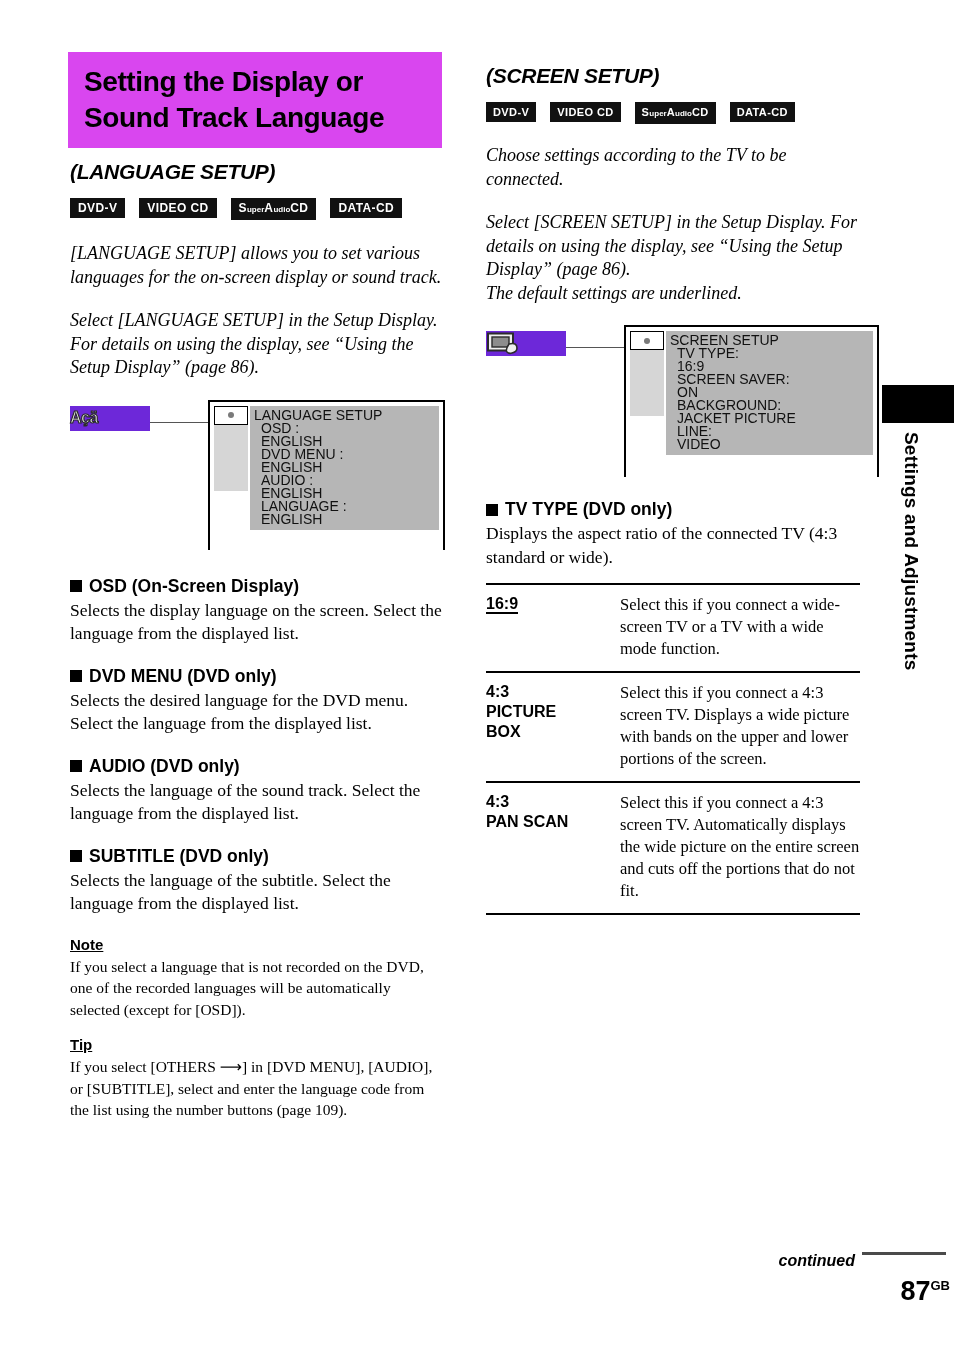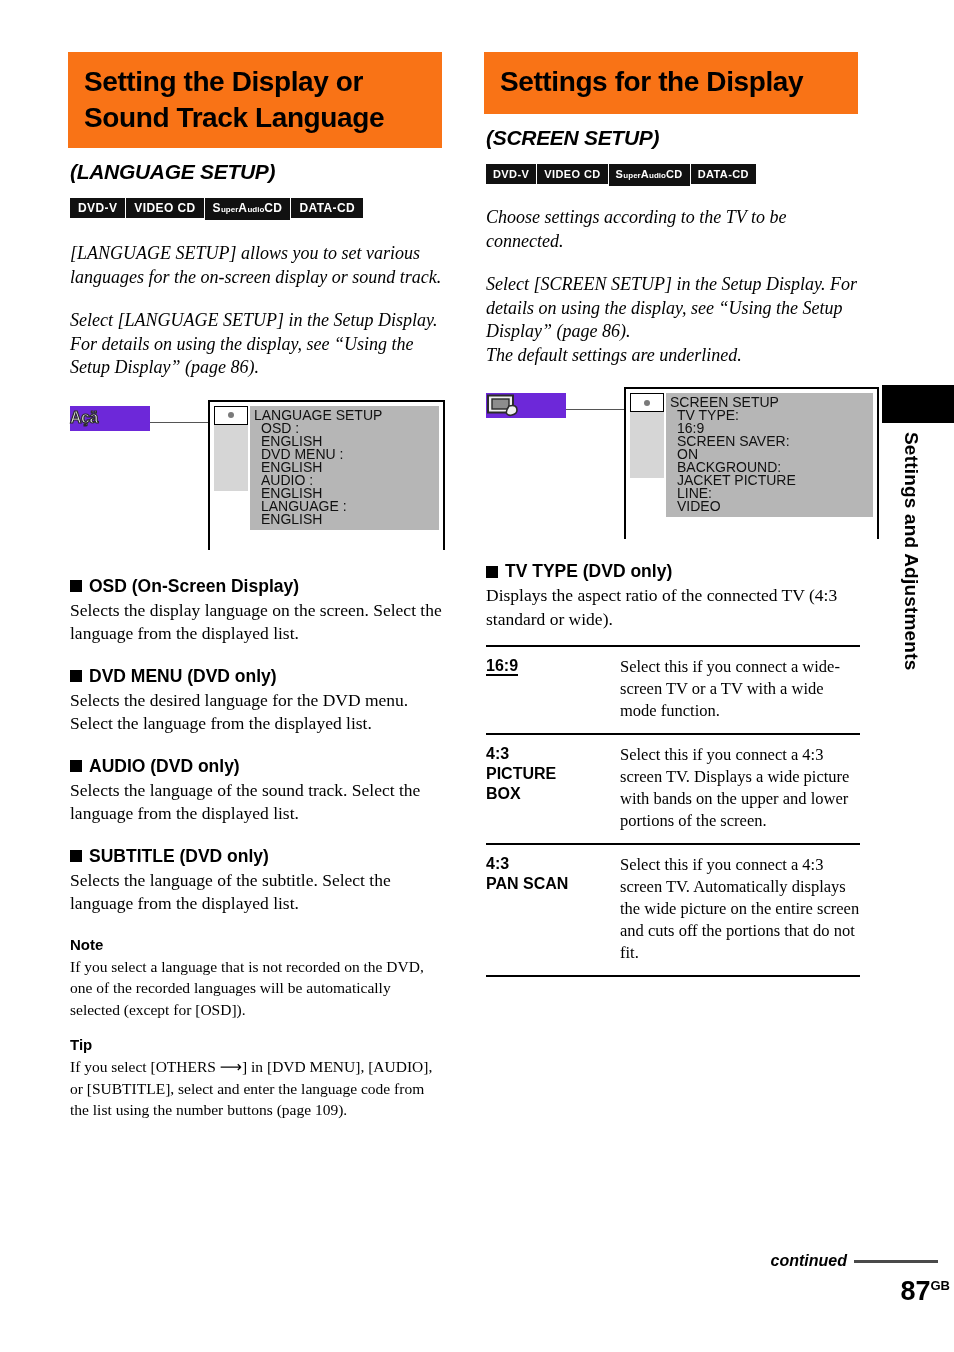--- a/index.html
+++ b/index.html
@@ -15,42 +15,42 @@
   }
 
   .page { position: relative; width: 954px; height: 1352px; }
 
   
   .col-left  { position: absolute; left: 68px;  top: 52px; width: 374px; }
   .col-right { position: absolute; left: 484px; top: 52px; width: 374px; }
 
   
   .title-bar {
-    background: #f97316;
+    background: #d946ef;
     font-family: "Liberation Sans", sans-serif;
     font-weight: bold;
     font-size: 28px;
     line-height: 36px;
     letter-spacing: -0.4px;
     padding: 12px 14px 12px 16px;
   }
   .title-bar.two-line { min-height: 95px; }
   .title-bar.one-line { min-height: 50px; padding-bottom: 14px; }
 
   .subtitle {
     font-family: "Liberation Sans", sans-serif;
     font-weight: bold;
     font-style: italic;
     font-size: 21px;
     margin: 12px 0 0 2px;
     letter-spacing: -0.3px;
   }
 
   
-  .badges { margin: 14px 0 0 2px; display: flex; gap: 1px; align-items: flex-start; }
+  .badges { margin: 14px 0 0 2px; display: flex; gap: 14px; align-items: flex-start; }
   .badge {
     background: #111;
     color: #fff;
     font-family: "Liberation Sans", sans-serif;
     font-weight: bold;
     font-size: 12px;
     letter-spacing: 0.4px;
     padding: 4px 8px 4px 8px;
     line-height: 12px;
     white-space: nowrap;
@@ -86,20 +86,21 @@
     line-height: 23.5px;
     margin: 0 0 20px 2px;
   }
 
   
   h4.note-h {
     font-family: "Liberation Sans", sans-serif;
     font-weight: bold;
     font-size: 15px;
     margin: 0 0 3px 2px;
+    text-decoration: underline;
   }
   p.note-b {
     font-family: "Liberation Serif", serif;
     font-size: 15.5px;
     line-height: 21.5px;
     margin: 0 0 16px 2px;
   }
 
   
   .illus { position: relative; margin-left: 2px; }
@@ -193,21 +194,21 @@
     font-family: "Liberation Sans", sans-serif;
     font-weight: bold;
     font-size: 19px;
     writing-mode: vertical-rl;
     letter-spacing: 0.2px;
     white-space: nowrap;
   }
 
   
   .footer { position: absolute; left: 0; top: 1252px; width: 954px; }
-  .cont-row { display: flex; align-items: center; justify-content: flex-end; padding-right: 16px; }
+  .cont-row { display: flex; justify-content: flex-end; padding-right: 8px; }
   .cont-word {
     font-family: "Liberation Sans", sans-serif;
     font-weight: bold;
     font-style: italic;
     font-size: 16px;
     margin-right: 7px;
   }
   .cont-rule { width: 84px; height: 3px; background: #4a4a4a; }
   .pageno {
     text-align: right;
@@ -304,21 +305,20 @@
 
     <h4 class="note-h">Note</h4>
     <p class="note-b">If you select a language that is not recorded on the DVD, one of the recorded languages will be automatically selected (except for [OSD]).</p>
 
     <h4 class="note-h">Tip</h4>
     <p class="note-b" style="margin-bottom:0">If you select [OTHERS ⟶] in [DVD MENU], [AUDIO], or [SUBTITLE], select and enter the language code from the list using the number buttons (page 109).</p>
   </div>
 
   <div class="col-right">
 
-    <div class="title-bar one-line">Settings for the Display</div>
 
     <div class="subtitle">(SCREEN SETUP)</div>
 
     <div class="badges right">
       <span class="badge">DVD-V</span>
       <span class="badge">VIDEO CD</span>
       <span class="badge">S<span class="sm">uper</span>A<span class="sm">udio</span>CD</span>
       <span class="badge">DATA-CD</span>
     </div>
 

